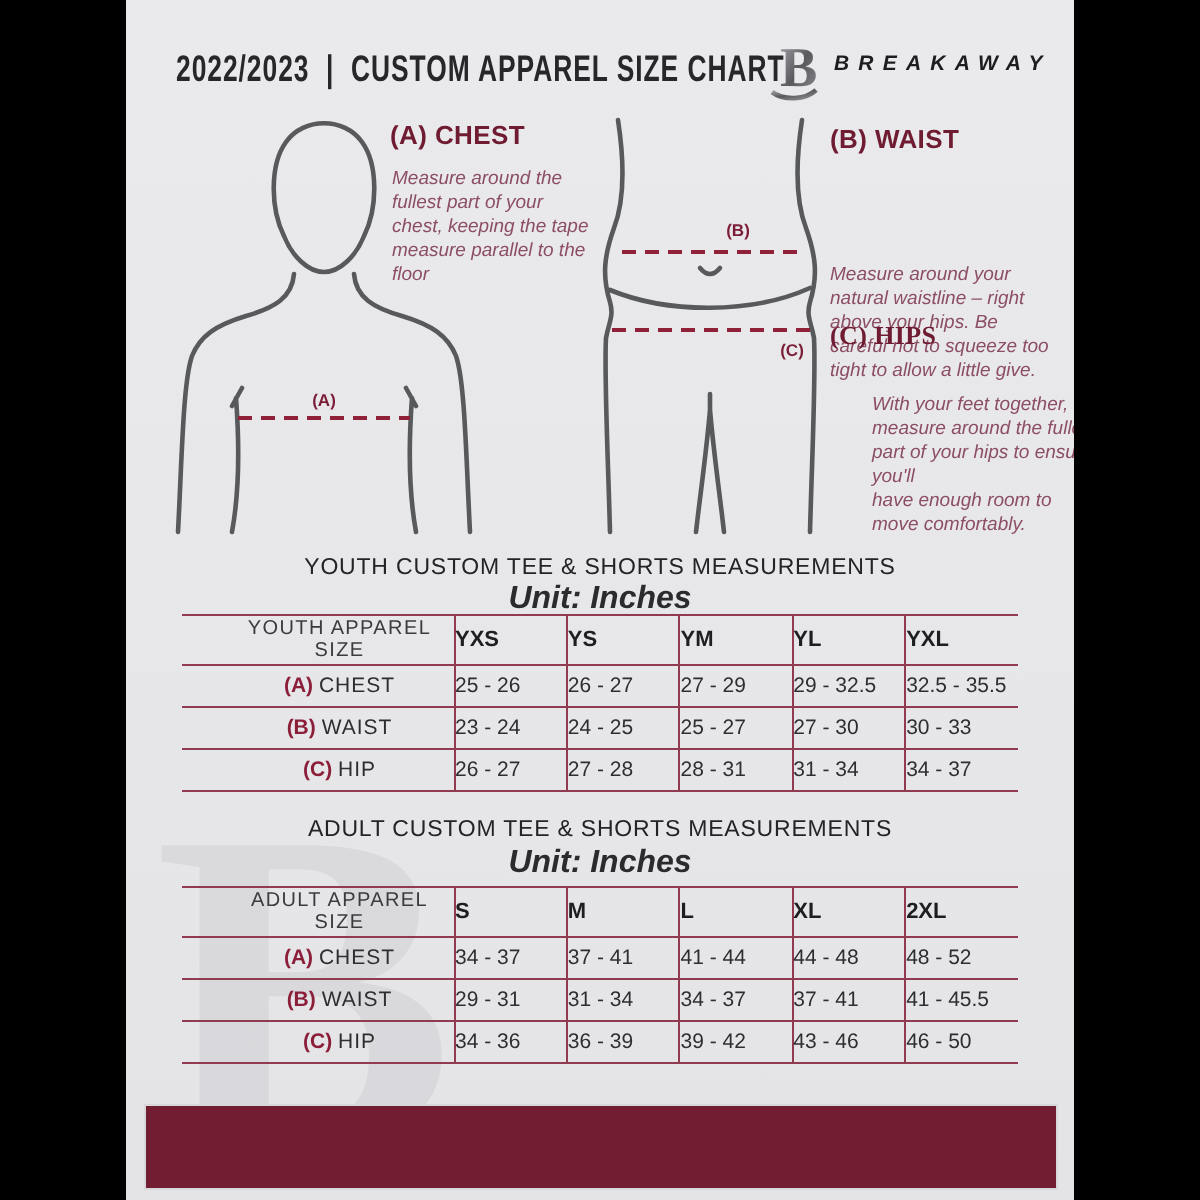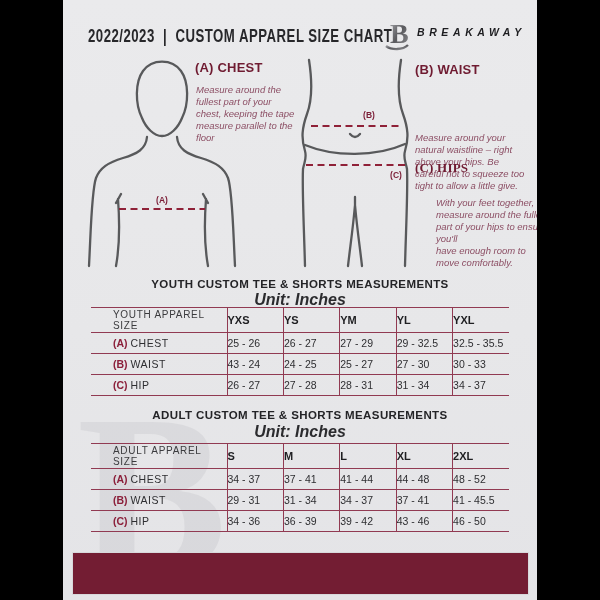--- a/index.html
+++ b/index.html
@@ -56,40 +56,40 @@
   #waist-body   { left:352px; top:84px; width:112px;margin-top:48px; }
   #hips-heading { left:352px; top:160px;font-family:Liberation Serif, serif; }
   #hips-body    { left:352px; top:197px; width:113px;margin-left:21px; }
   .figure { position:absolute; }
   #upper-body { left:18px; top:56px; }
   #lower-body { left:236px; top:56px; }
 
   
   .tbl-title {
     position:absolute; left:0; width:474px; text-align:center;
-    font-size:11.5px; font-weight:bold; color:#242427; letter-spacing:0.4px;
+    font-size:11.5px; font-weight:normal; color:#242427; letter-spacing:0.4px;
   }
   .tbl-unit {
     position:absolute; left:0; width:474px; text-align:center;
     font-size:16px; font-style:italic; font-weight:bold; color:#2b2b2e;
   }
   #youth-title { top:278px; } #youth-unit { top:291px; }
   #adult-title { top:409px; } #adult-unit { top:423px; }
   .size-table {
     position:absolute; left:28px; width:418px;
     border-collapse:collapse; table-layout:fixed;
     border-top:1.5px solid #913a52; border-bottom:1.5px solid #913a52;
   }
   #youth-table { top:307px; }
   #adult-table { top:443px; }
   .size-table col.c0 { width:136px; }
   .size-table tr { border-bottom:1.5px solid #913a52; }
   .size-table td { border-left:1.5px solid #913a52; text-align:left;
     font-size:10.5px; color:#2e2e31; height:21px; padding:0; }
-  .size-table td:first-child { border-left:none; text-align:left; padding-left:22px; }
+  .size-table td:first-child { border-left:none; text-align:center; padding-left:22px; }
   .size-table tr.head td { height:25px; font-weight:bold; font-size:11px; color:#1e1e21; }
   .size-table tr.head td:first-child {
     font-weight:normal; font-size:10px; color:#3b3b3e; letter-spacing:0.7px; }
   .row-prefix { color:#8b1f3a; font-weight:bold; }
   .row-label { color:#2e2e31; letter-spacing:0.5px; }
 
   
   .footer-bar {
     position:absolute; left:10px; top:553px; width:455px; height:41px;
     background:#731d33; outline:1px solid #d8d8db; z-index:2;
@@ -184,21 +184,21 @@
         <td>26 - 27</td>
         <td>27 - 29</td>
         <td>29 - 32.5</td>
         <td>32.5 - 35.5</td>
       </tr>
       <tr>
         <td>
           <span class="row-prefix">(B)</span>
           <span class="row-label">WAIST</span>
         </td>
-        <td>43 - 24</td>
+        <td>23 - 24</td>
         <td>24 - 25</td>
         <td>25 - 27</td>
         <td>27 - 30</td>
         <td>30 - 33</td>
       </tr>
       <tr>
         <td>
           <span class="row-prefix">(C)</span>
           <span class="row-label">HIP</span>
         </td>

